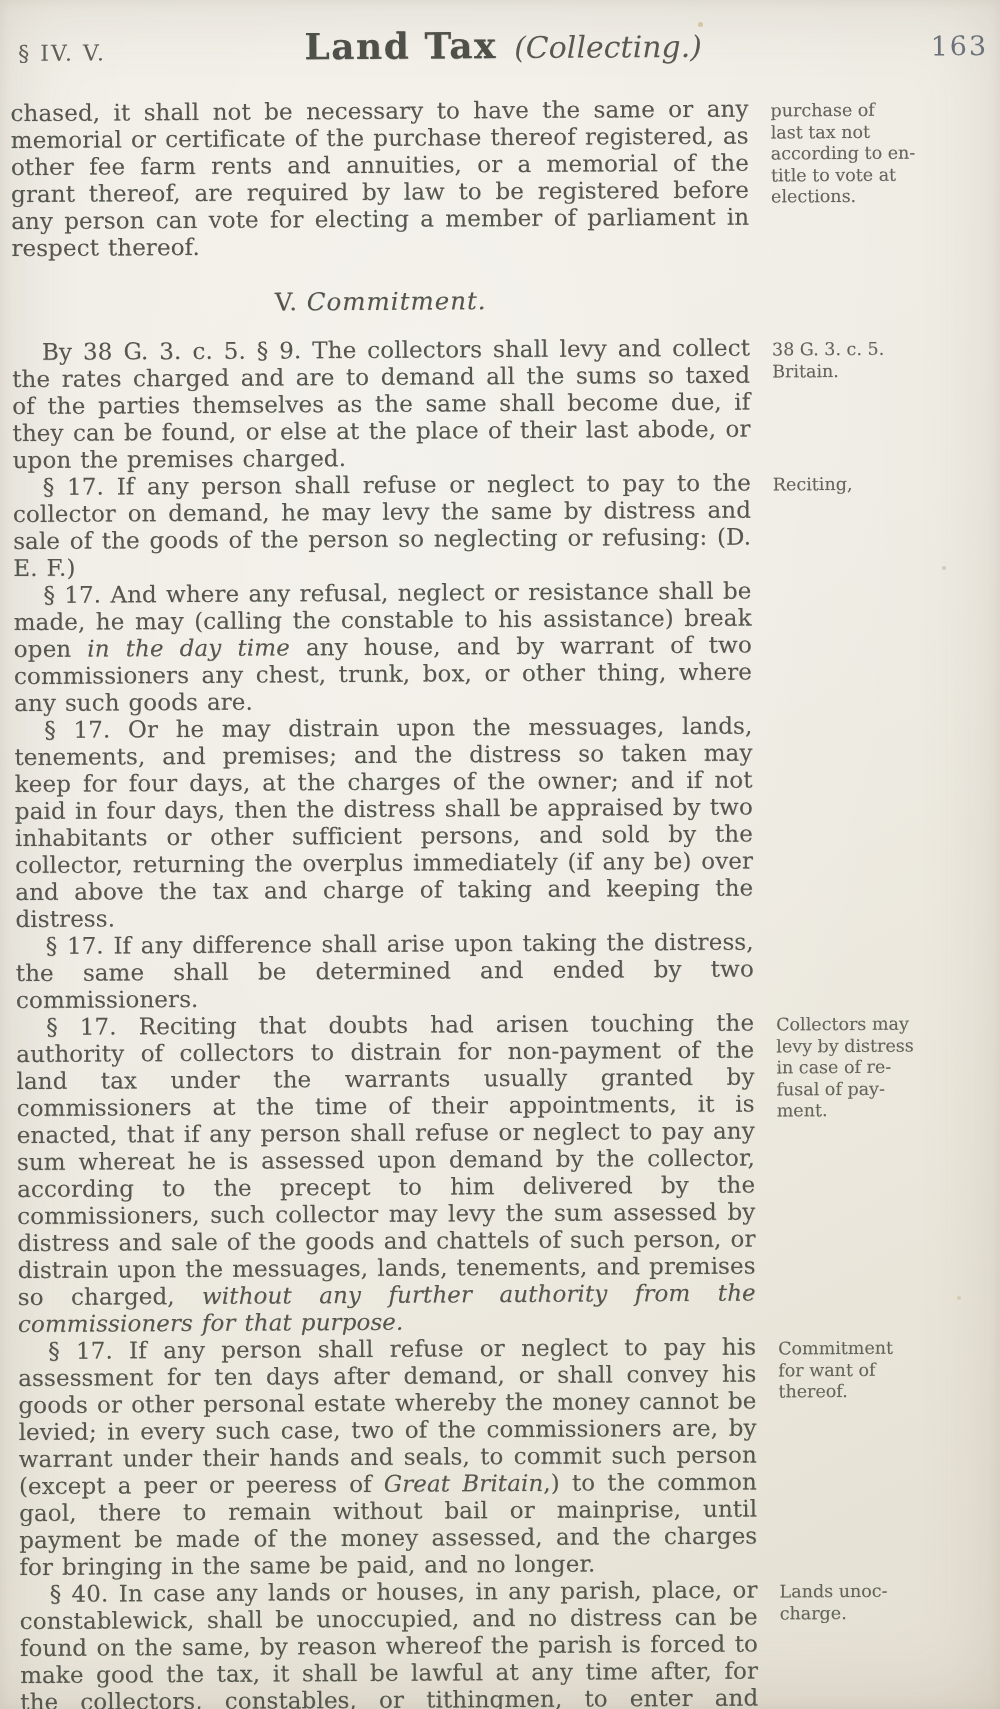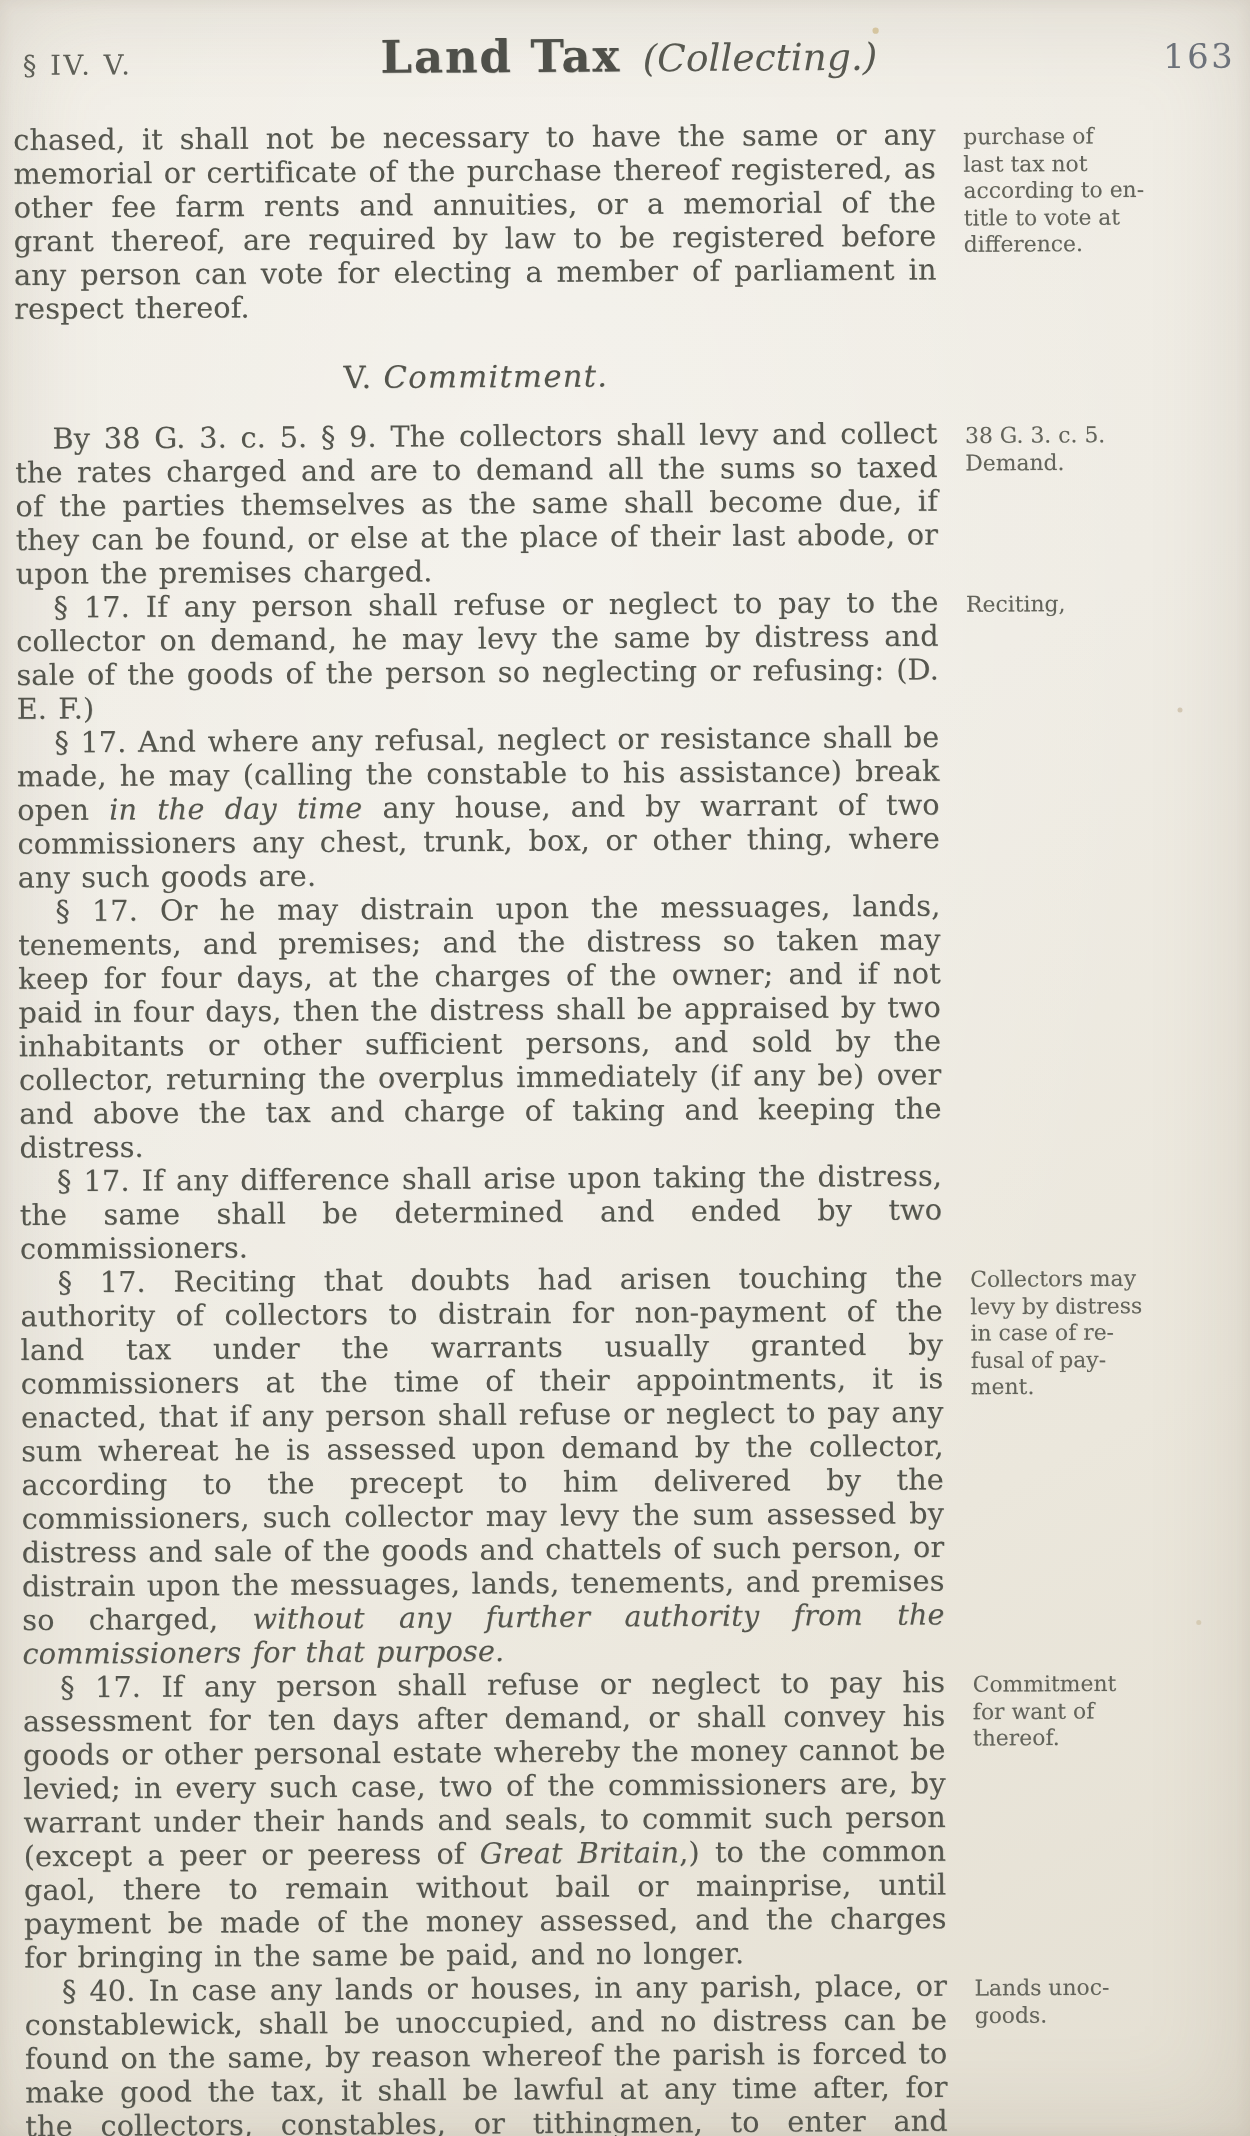--- a/index.html
+++ b/index.html
@@ -125,29 +125,29 @@
     </div>
 
     <div class="textbody">
         <div class="block">
           <div class="para"><span>chased, it shall not be necessary to have the same or any memorial or certificate of the purchase thereof registered, as other fee farm rents and annuities, or a memorial of the grant thereof, are required by law to be registered before any person can vote for electing a member of parliament in respect thereof.</span></div>
           <div class="note">
             <div>purchase of</div>
             <div>last tax not</div>
             <div>according to en-</div>
             <div>title to vote at</div>
-            <div>difference.</div>
+            <div>elections.</div>
           </div>
         </div>
         <div class="heading-row"><span>V. </span><span class="it">Commitment.</span></div>
         <div class="block">
           <div class="para indent"><span>By 38 G. 3. c. 5. § 9. The collectors shall levy and collect the rates charged and are to demand all the sums so taxed of the parties themselves as the same shall become due, if they can be found, or else at the place of their last abode, or upon the premises charged.</span></div>
           <div class="note">
             <div>38 G. 3. c. 5.</div>
-            <div>Demand.</div>
+            <div>Britain.</div>
           </div>
         </div>
         <div class="block">
           <div class="para indent"><span>§ 17. If any person shall refuse or neglect to pay to the collector on demand, he may levy the same by distress and sale of the goods of the person so neglecting or refusing: (D. E. F.)</span></div>
           <div class="note">
             <div>Reciting,</div>
           </div>
         </div>
         <div class="block">
           <div class="para indent"><span>§ 17. And where any refusal, neglect or resistance shall be made, he may (calling the constable to his assistance) break open </span><span class="it">in the day time</span><span> any house, and by warrant of two commissioners any chest, trunk, box, or other thing, where any such goods are.</span></div>
@@ -176,19 +176,19 @@
           <div class="note">
             <div>Commitment</div>
             <div>for want of</div>
             <div>thereof.</div>
           </div>
         </div>
         <div class="block">
           <div class="para indent"><span>§ 40. In case any lands or houses, in any parish, place, or constablewick, shall be unoccupied, and no distress can be found on the same, by reason whereof the parish is forced to make good the tax, it shall be lawful at any time after, for the collectors, constables, or tithingmen, to enter and distrain upon the lands</span></div>
           <div class="note">
             <div>Lands unoc-</div>
-            <div>goods.</div>
+            <div>charge.</div>
           </div>
         </div>
       </div>
 
   </div>
 </div>
 
 </body></html>

